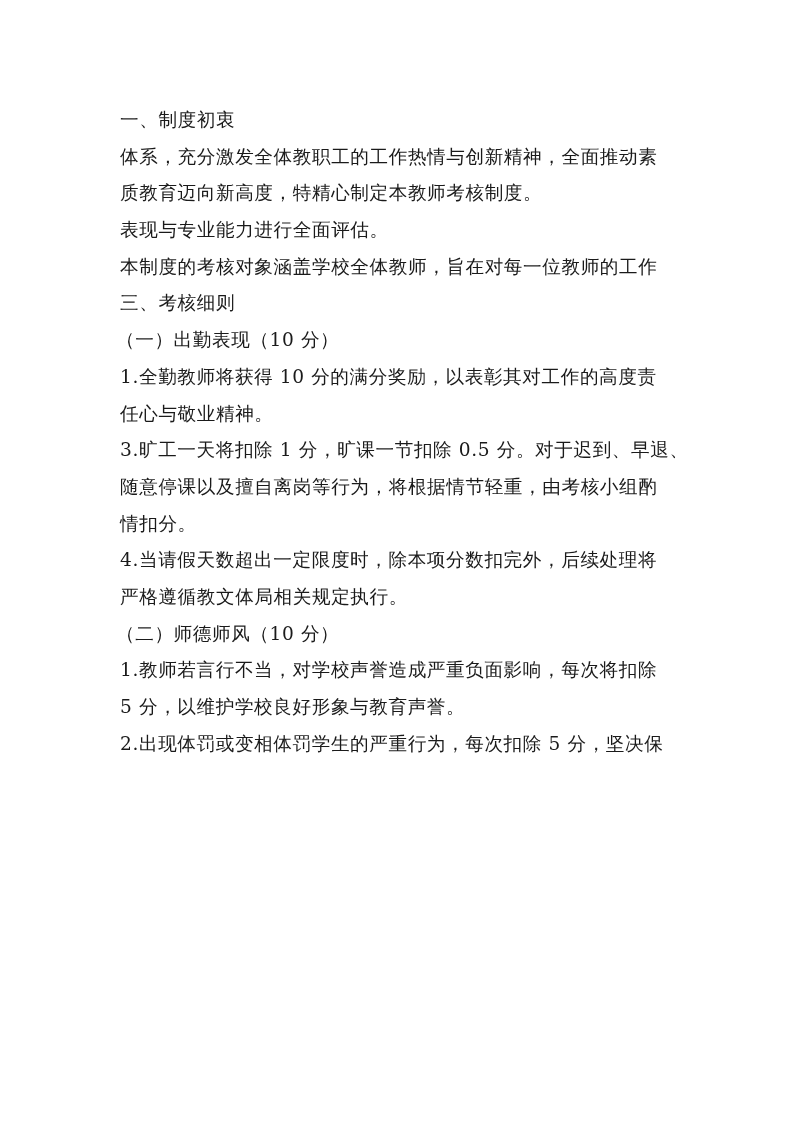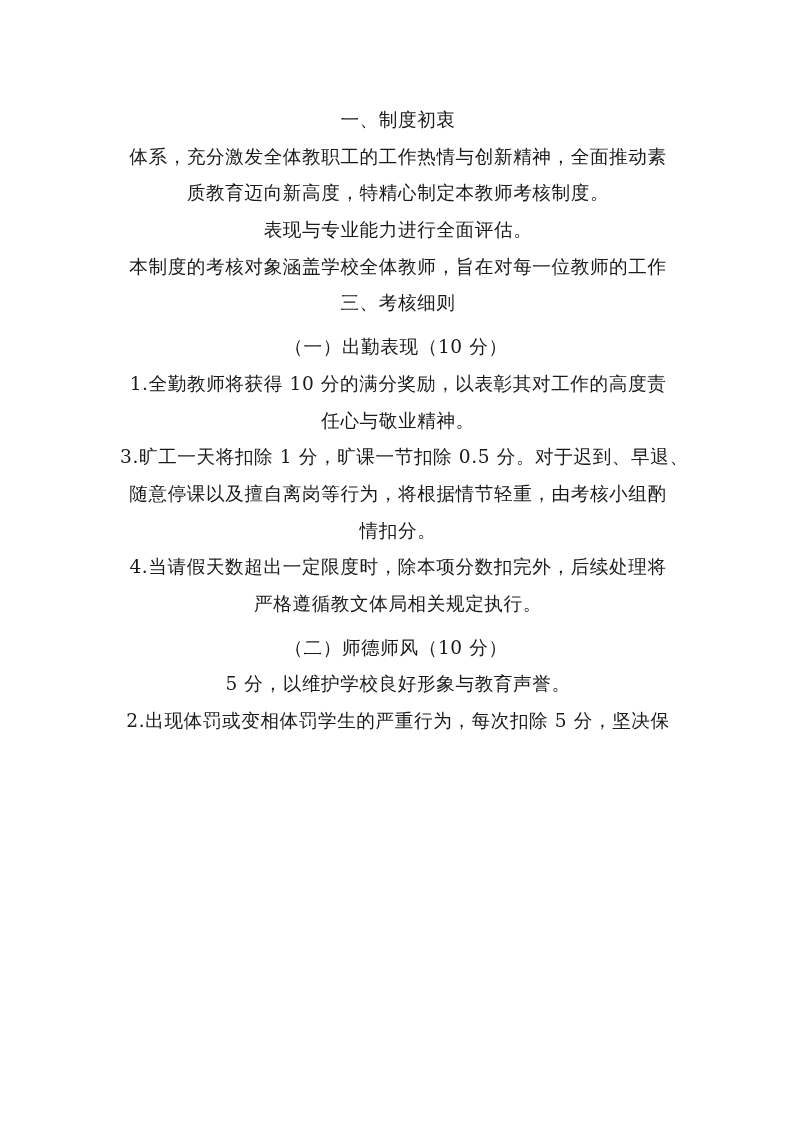--- a/index.html
+++ b/index.html
@@ -13,31 +13,30 @@
       position: relative;
       overflow: hidden;
       font-family: "DejaVu Serif", "Liberation Serif", serif;
       color: #1a1a1a;
     }
     .page {
       position: absolute;
       left: 120px;
       top: 102px;
       width: 556px;
-      text-align: center;
     }
     .line {
       font-size: 18.6px;
       line-height: 36.7px;
       height: 36.7px;
       white-space: nowrap;
       letter-spacing: 0.6px;
     }
     .heading { }
-    .subheading { margin-left: -4px; margin-top: 7px; }
+    .subheading { margin-left: -4px; }
   </style>
 </head>
 <body>
 
 <div class="page">
 
   <div class="line heading">一、制度初衷</div>
   <div class="line">体系，充分激发全体教职工的工作热情与创新精神，全面推动素</div>
   <div class="line">质教育迈向新高度，特精心制定本教师考核制度。</div>
 
@@ -49,16 +48,17 @@
   <div class="line subheading">（一）出勤表现（10 分）</div>
   <div class="line">1.全勤教师将获得 10 分的满分奖励，以表彰其对工作的高度责</div>
   <div class="line">任心与敬业精神。</div>
   <div class="line">3.旷工一天将扣除 1 分，旷课一节扣除 0.5 分。对于迟到、早退、</div>
   <div class="line">随意停课以及擅自离岗等行为，将根据情节轻重，由考核小组酌</div>
   <div class="line">情扣分。</div>
   <div class="line">4.当请假天数超出一定限度时，除本项分数扣完外，后续处理将</div>
   <div class="line">严格遵循教文体局相关规定执行。</div>
 
   <div class="line subheading">（二）师德师风（10 分）</div>
+  <div class="line">1.教师若言行不当，对学校声誉造成严重负面影响，每次将扣除</div>
   <div class="line">5 分，以维护学校良好形象与教育声誉。</div>
   <div class="line">2.出现体罚或变相体罚学生的严重行为，每次扣除 5 分，坚决保</div>
 
 </div>
 
 </body></html>

